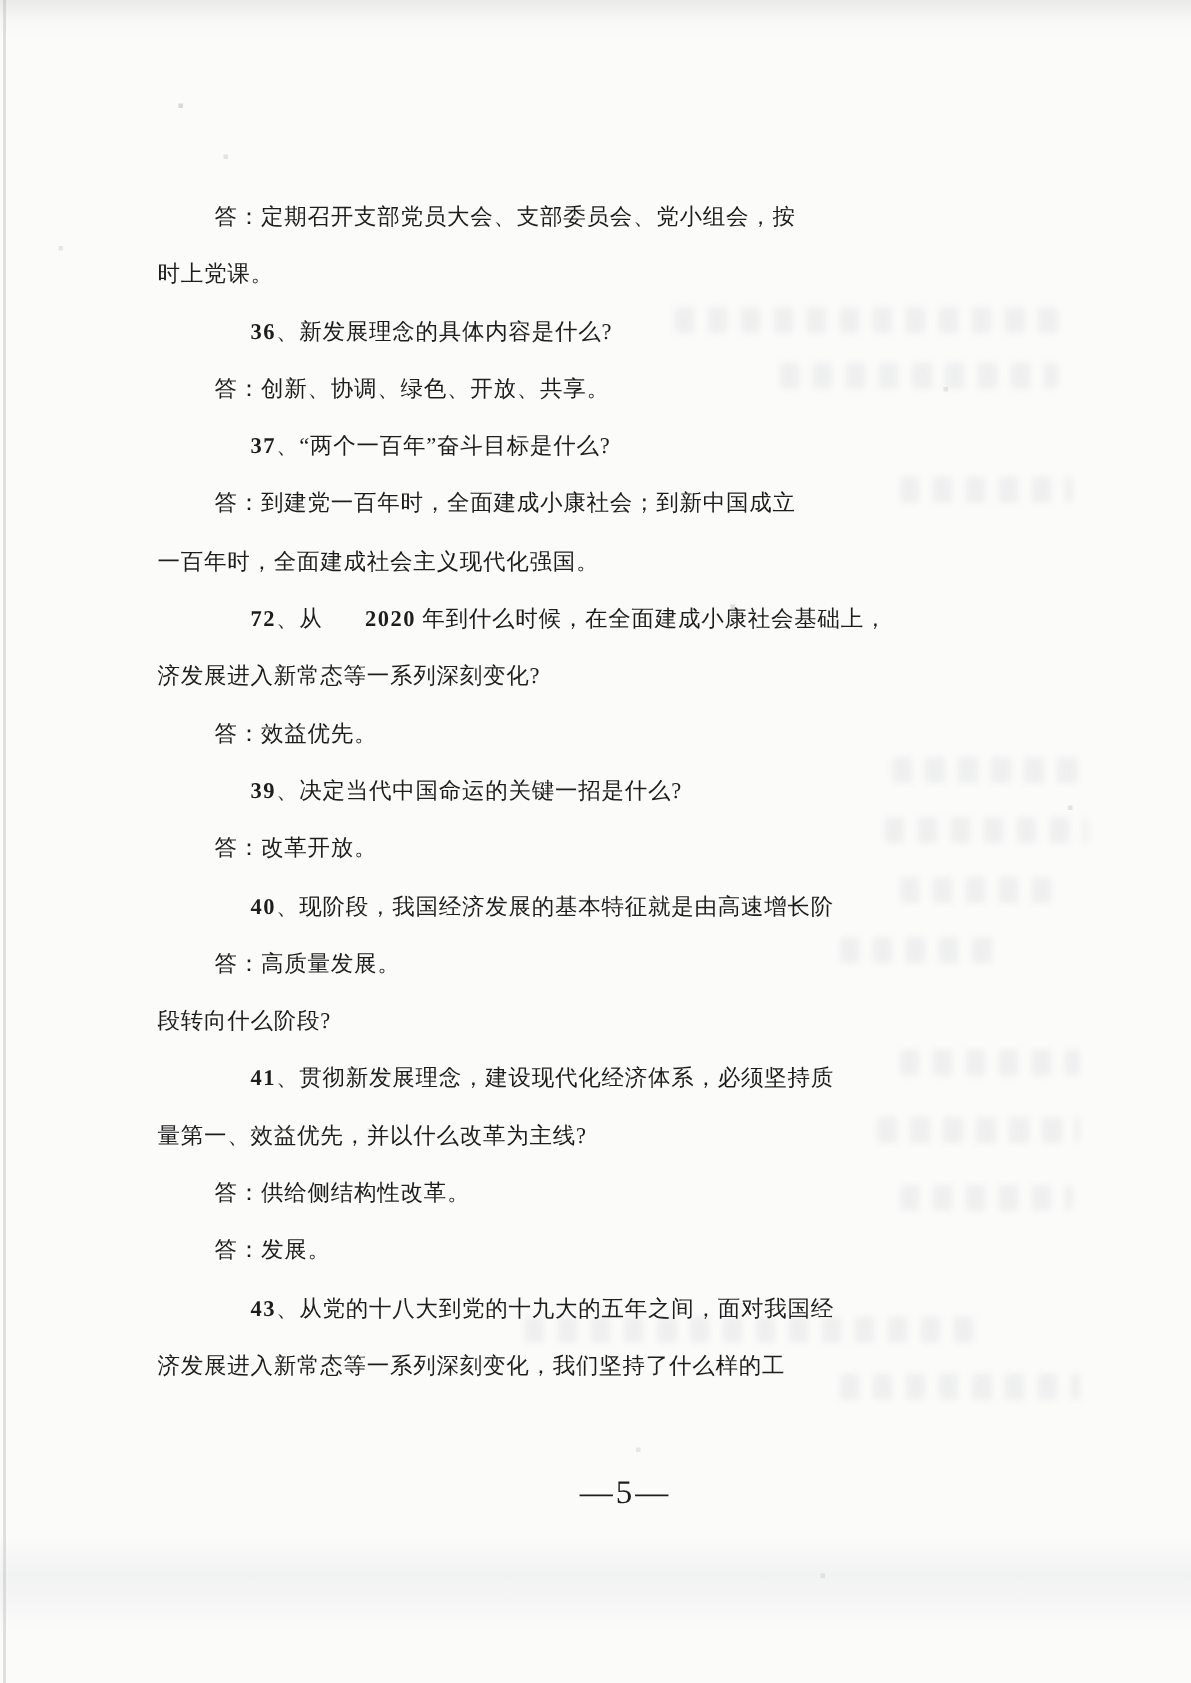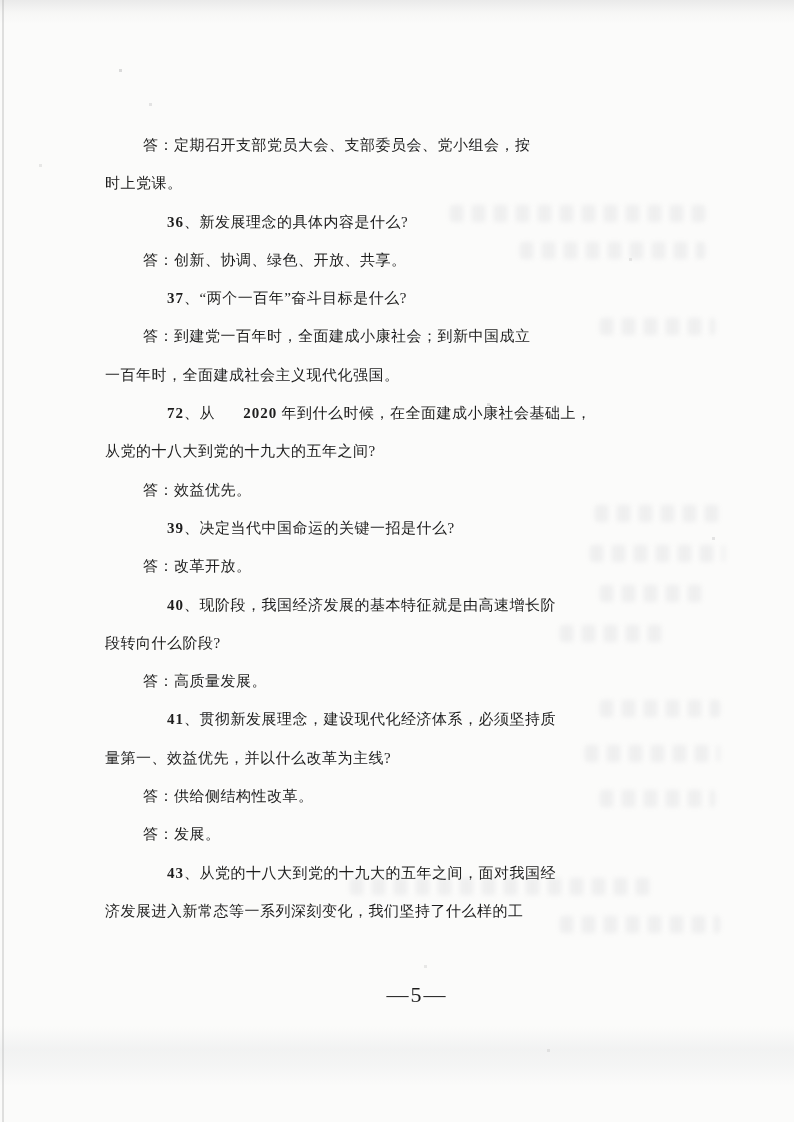--- a/index.html
+++ b/index.html
@@ -92,27 +92,27 @@
 
   <div class="textblock">
       <div class="line indent"><span>答：定期召开支部党员大会、支部委员会、党小组会，按</span></div>
       <div class="line"><span>时上党课。</span></div>
       <div class="line indent"><span class="num">36</span><span>、新发展理念的具体内容是什么?</span></div>
       <div class="line indent"><span>答：创新、协调、绿色、开放、共享。</span></div>
       <div class="line indent"><span class="num">37</span><span>、“两个一百年”奋斗目标是什么?</span></div>
       <div class="line indent"><span>答：到建党一百年时，全面建成小康社会；到新中国成立</span></div>
       <div class="line"><span>一百年时，全面建成社会主义现代化强国。</span></div>
       <div class="line indent"><span class="num">72</span><span>、从 </span><span class="num">2020</span><span> 年到什么时候，在全面建成小康社会基础上，</span></div>
-      <div class="line"><span>从党的十八大到党的十九大的五年之间?</span></div>
+      <div class="line"><span>济发展进入新常态等一系列深刻变化?</span></div>
       <div class="line indent"><span>答：效益优先。</span></div>
       <div class="line indent"><span class="num">39</span><span>、决定当代中国命运的关键一招是什么?</span></div>
       <div class="line indent"><span>答：改革开放。</span></div>
       <div class="line indent"><span class="num">40</span><span>、现阶段，我国经济发展的基本特征就是由高速增长阶</span></div>
+      <div class="line indent"><span>答：高质量发展。</span></div>
       <div class="line"><span>段转向什么阶段?</span></div>
-      <div class="line indent"><span>答：高质量发展。</span></div>
       <div class="line indent"><span class="num">41</span><span>、贯彻新发展理念，建设现代化经济体系，必须坚持质</span></div>
       <div class="line"><span>量第一、效益优先，并以什么改革为主线?</span></div>
       <div class="line indent"><span>答：供给侧结构性改革。</span></div>
       <div class="line indent"><span>答：发展。</span></div>
       <div class="line indent"><span class="num">43</span><span>、从党的十八大到党的十九大的五年之间，面对我国经</span></div>
       <div class="line"><span>济发展进入新常态等一系列深刻变化，我们坚持了什么样的工</span></div>
     </div>
 
   <div class="footer">
     <span>—5—</span>

